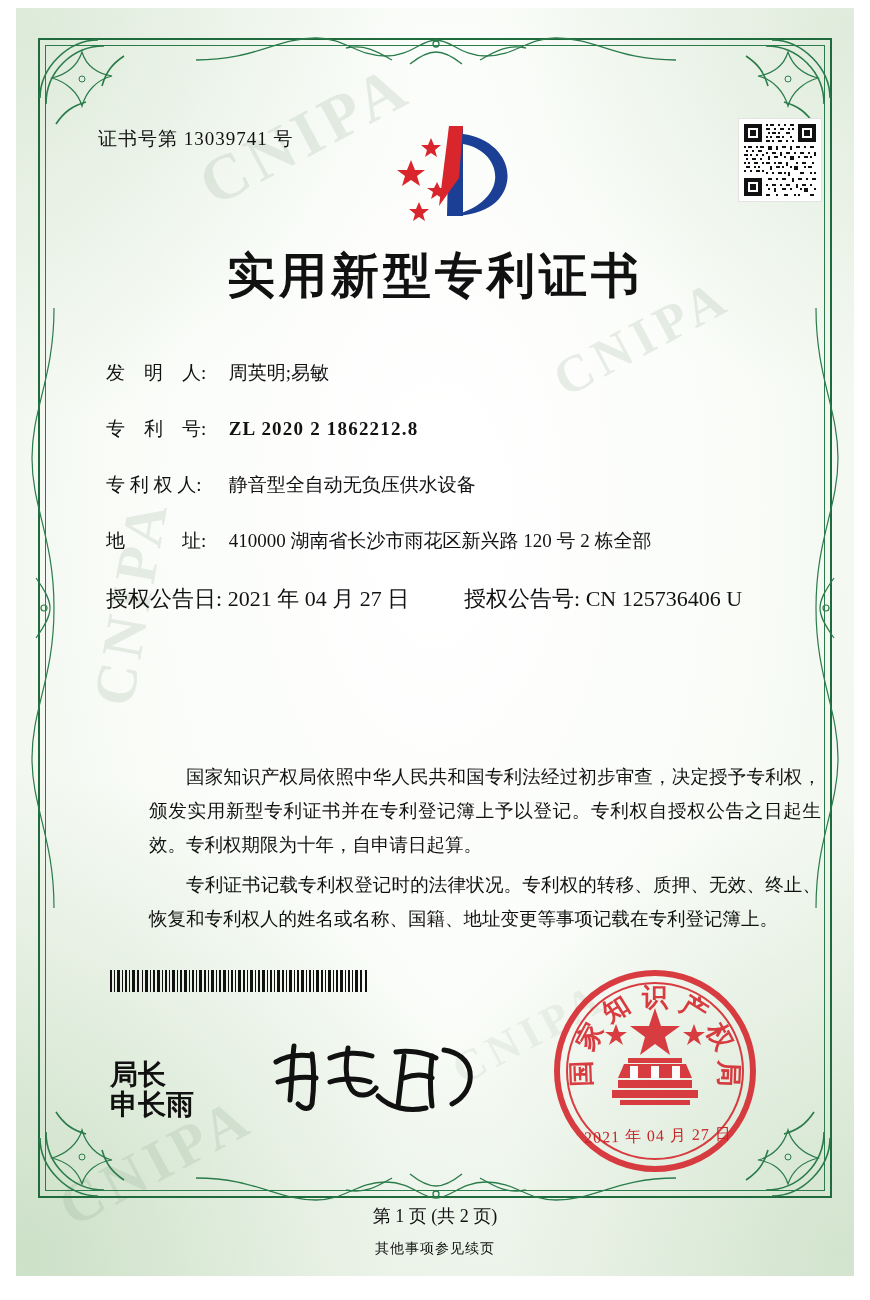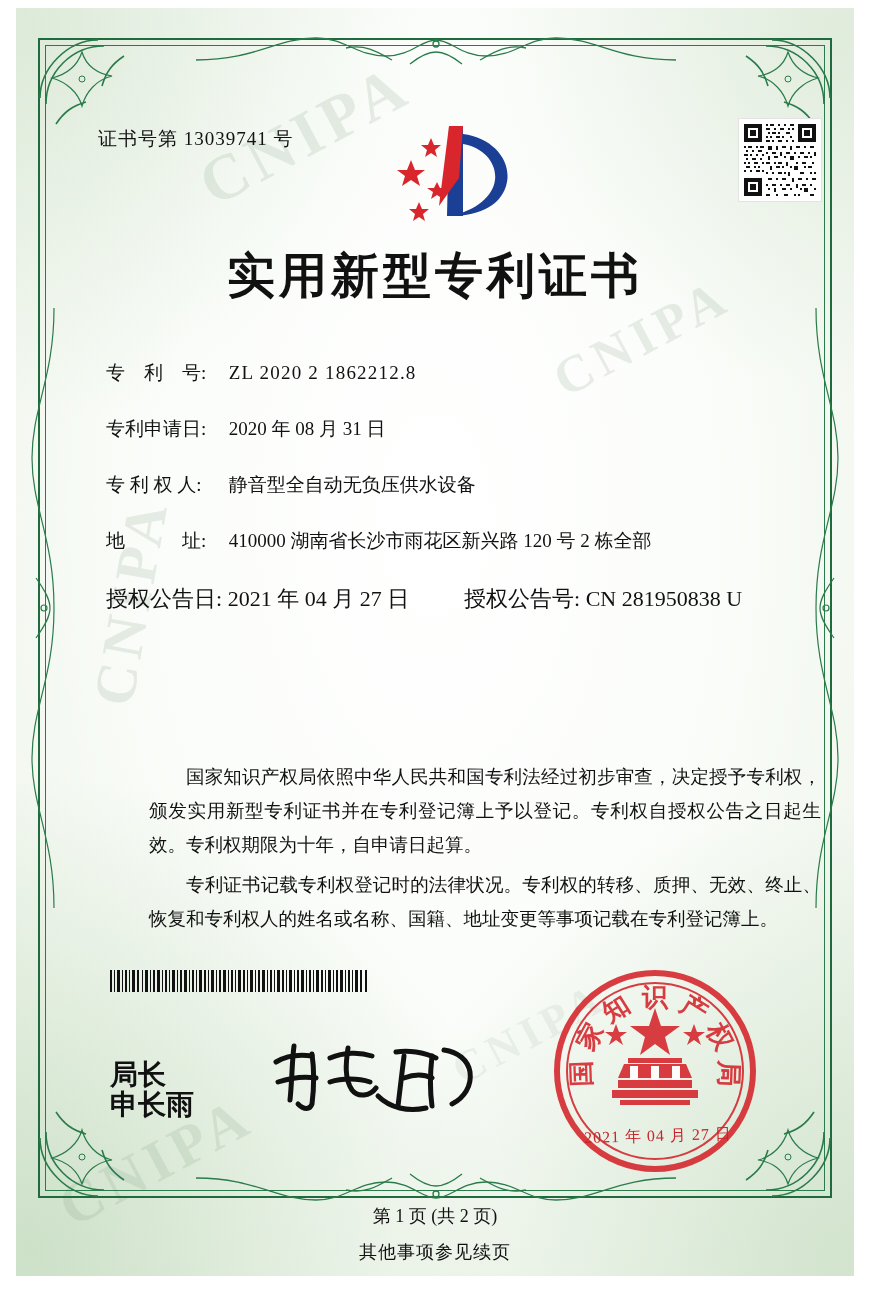--- a/index.html
+++ b/index.html
@@ -161,21 +161,21 @@
     white-space: nowrap;
   }
   .f-label {
     display: inline-block;
     width: 118px;
     letter-spacing: 0px;
   }
   .f-value {
     display: inline-block;
   }
-  .f-value.mono-sp { letter-spacing: 1.2px; }
+  .f-value.mono-sp { letter-spacing: 1.2px; font-weight: bold; }
 
   .row-two {
     position: relative;
     height: 46px;
     font-size: 22px;
     color: #111;
     white-space: nowrap;
   }
   .row-two .left  { position: absolute; left: 0; top: 0; }
   .row-two .right { position: absolute; left: 358px; top: 0; }
@@ -241,21 +241,21 @@
     left: 0; right: 0; top: 1182px;
     text-align: center;
     font-size: 18px;
     color: #111;
     margin-top: 14px;
   }
   .footnote {
     position: absolute;
     left: 0; right: 0; top: 1240px;
     text-align: center;
-    font-size: 18px;
+    font-size: 14px;
     color: #111;
     letter-spacing: 1px;
   }
 </style>
 </head>
 <body>
 
 <div class="page">
   <div class="paper">
 
@@ -508,43 +508,43 @@
             <rect x="28" y="36" width="1" height="1"></rect>
             <rect x="34" y="36" width="2" height="1"></rect>
         </g>
       </svg>
     </div>
 
     <div class="title">实用新型专利证书</div>
 
     <div class="fields">
       <div class="field">
+        <span class="f-label">发　明　人:</span>
+        <span class="f-value">周英明;易敏</span>
+      </div>
+      <div class="field">
         <span class="f-label">专　利　号:</span>
         <span class="f-value mono-sp">ZL 2020 2 1862212.8</span>
-      </div>
-      <div class="field">
-        <span class="f-label">专利申请日:</span>
-        <span class="f-value">2020 年 08 月 31 日</span>
       </div>
       <div class="field">
         <span class="f-label">专 利 权 人:</span>
         <span class="f-value">静音型全自动无负压供水设备</span>
       </div>
       <div class="field">
         <span class="f-label">地　　　址:</span>
         <span class="f-value">410000  湖南省长沙市雨花区新兴路 120 号 2 栋全部</span>
       </div>
       <div class="row-two">
         <span class="left">
           <span>授权公告日:</span>
           <span>2021 年 04 月 27 日</span>
         </span>
         <span class="right">
           <span>授权公告号:</span>
-          <span>CN 281950838 U</span>
+          <span>CN 125736406 U</span>
         </span>
       </div>
     </div>
 
     <div class="paras">
       <p>国家知识产权局依照中华人民共和国专利法经过初步审查，决定授予专利权，颁发实用新型专利证书并在专利登记簿上予以登记。专利权自授权公告之日起生效。专利权期限为十年，自申请日起算。</p>
       <p>专利证书记载专利权登记时的法律状况。专利权的转移、质押、无效、终止、恢复和专利权人的姓名或名称、国籍、地址变更等事项记载在专利登记簿上。</p>
     </div>
 
     <div class="barcode">

